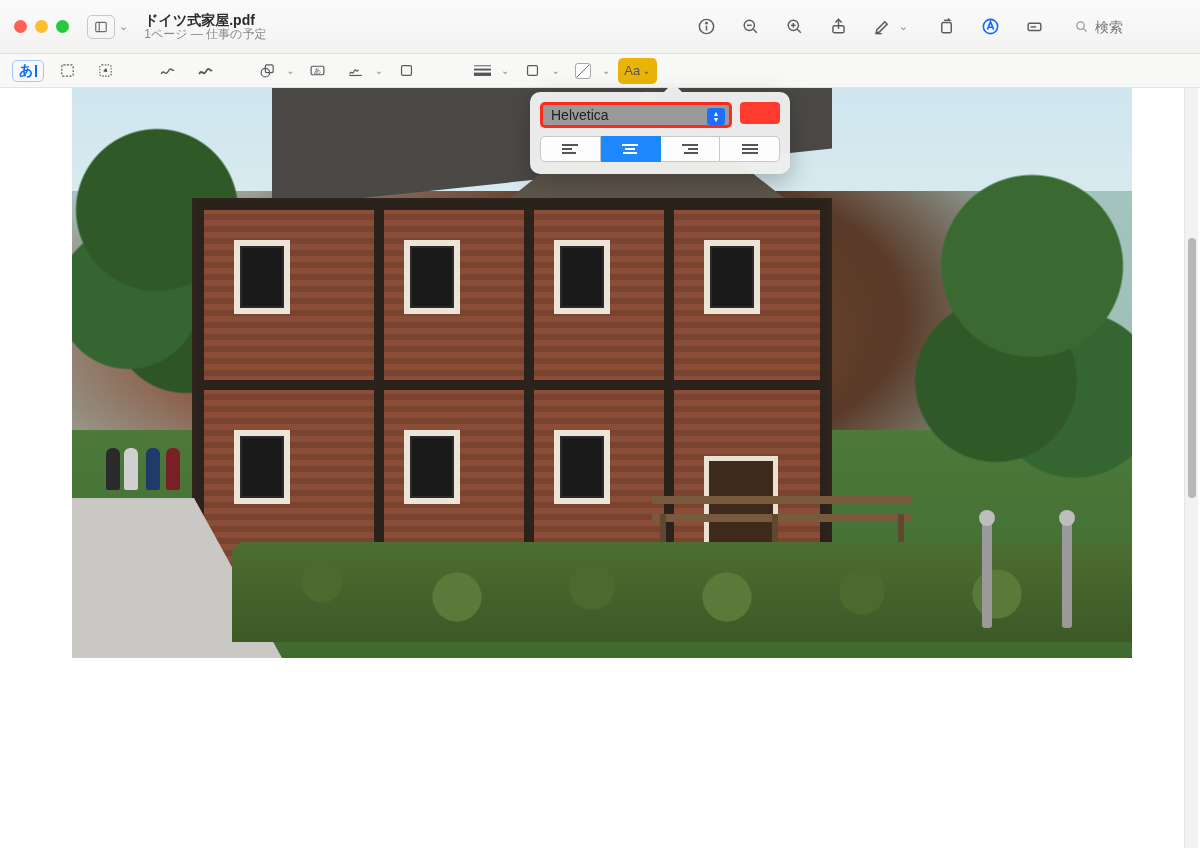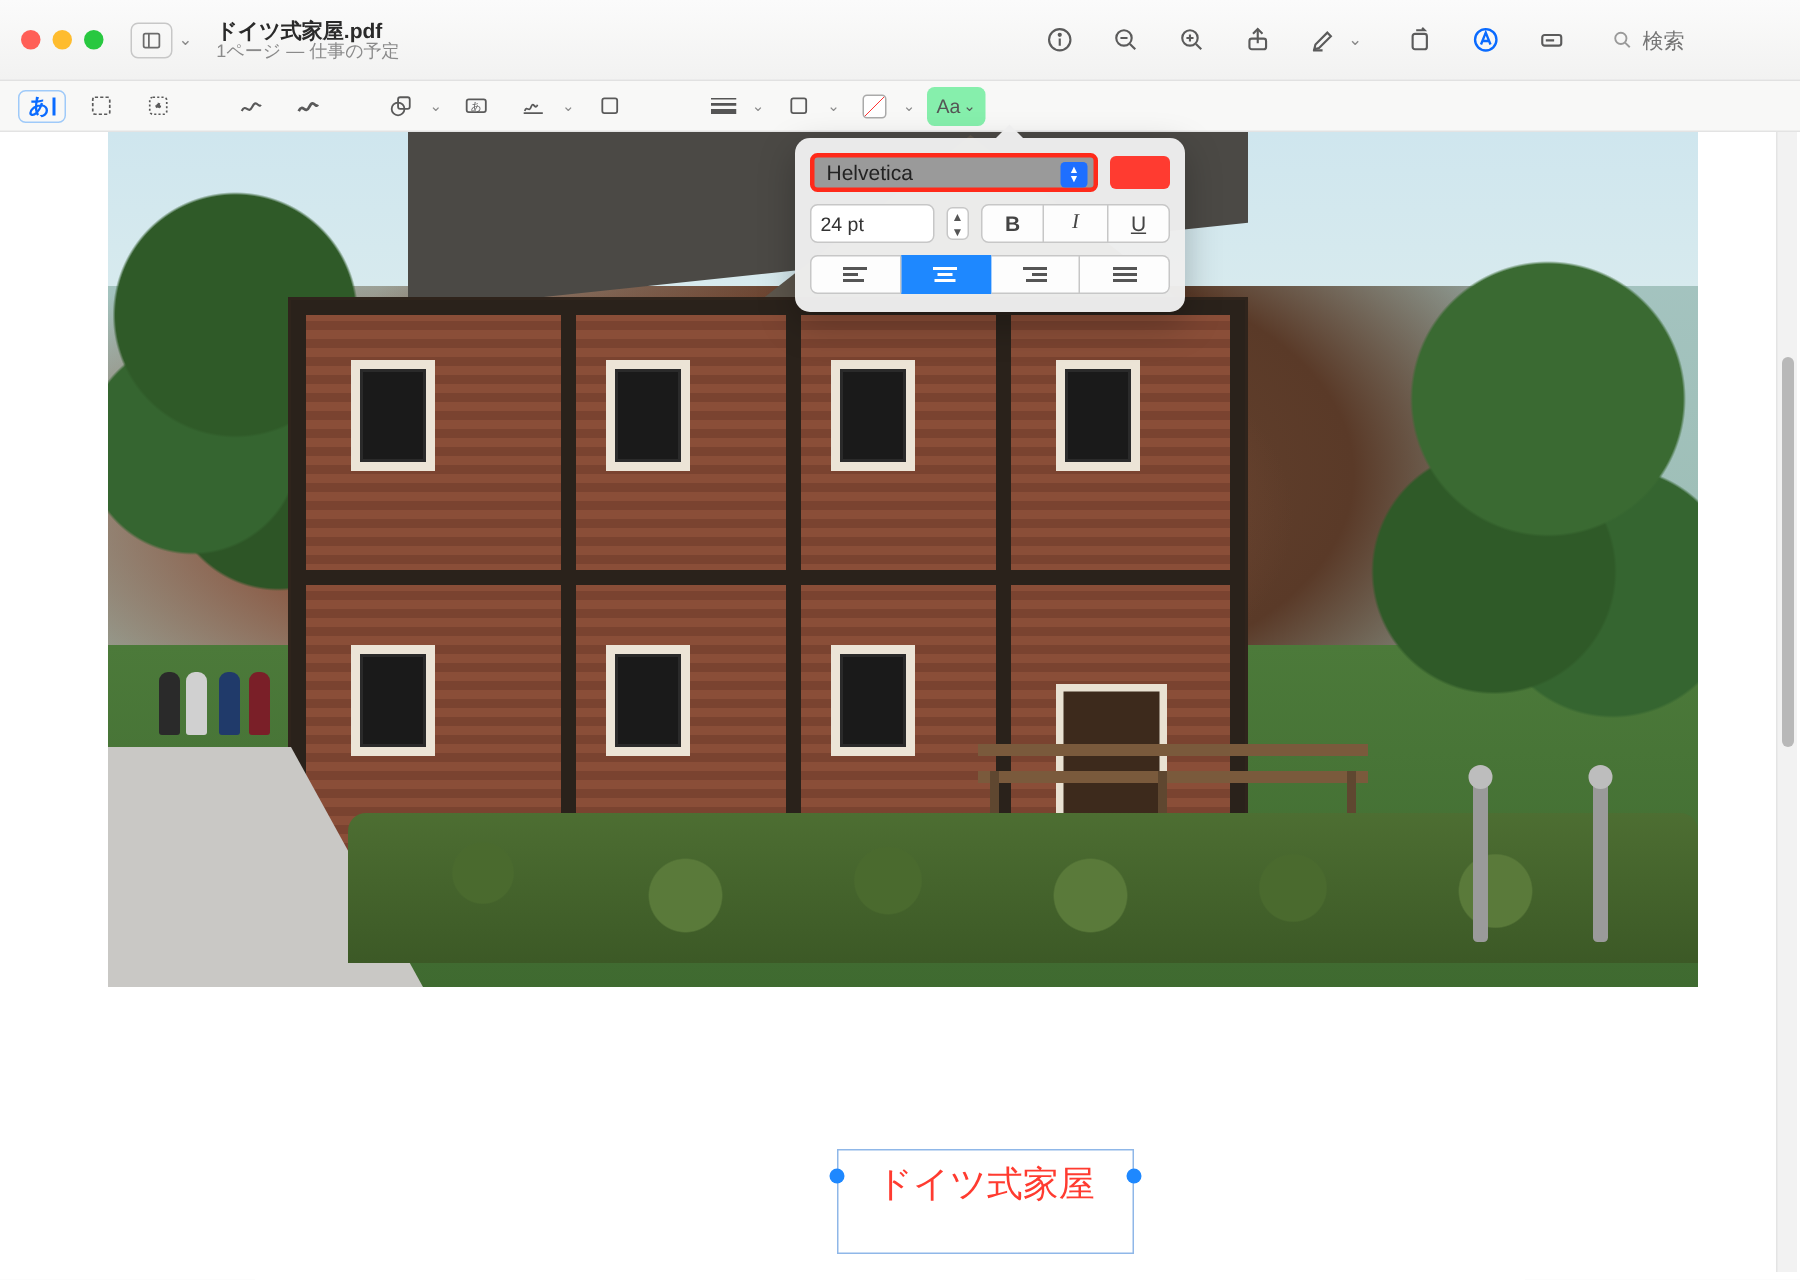--- a/index.html
+++ b/index.html
@@ -175,21 +175,21 @@
   background:rgba(238,238,238,0.98);
   border-radius:10px;
   box-shadow:0 8px 24px rgba(0,0,0,0.25);
   padding:10px 10px 12px;
 }
 .popover::before{
   content:"";position:absolute;top:-9px;left:134px;
   width:0;height:0;border-left:9px solid transparent;border-right:9px solid transparent;
   border-bottom:9px solid rgba(238,238,238,0.98);
 }
-.pop-row{display:flex;align-items:center;gap:8px;margin-bottom:8px;}
+.pop-row{display:flex;gap:8px;margin-bottom:8px;}
 .font-sel{
   flex:1;height:26px;background:#9a9a9a;color:#222;
   border:3px solid #ff2a1a;border-radius:5px;
   display:flex;align-items:center;padding:0 8px;font-size:14px;
   position:relative;
 }
 .font-sel .dd{
   position:absolute;right:4px;top:3px;width:18px;height:17px;
   background:#1e6fff;border-radius:3px;
   display:flex;flex-direction:column;align-items:center;justify-content:center;
@@ -383,21 +383,21 @@
   <div class="mb-ico">
     <svg viewBox="0 0 24 24" fill="none" stroke="currentColor" stroke-width="1.7">
         <rect x="5" y="5" width="14" height="14" rx="2"></rect>
       </svg>
   </div>
     <span class="mb-chev">⌄</span>
   <div class="mb-ico">
     <div class="color-swatch"></div>
   </div>
     <span class="mb-chev">⌄</span>
-  <div class="mb-ico" style="background:#86efac;font-size:13px;color:#555;padding:0 6px;border-radius:5px;width:auto">
+  <div class="mb-ico" style="background:#eab308;font-size:13px;color:#555;padding:0 6px;border-radius:5px;width:auto">
     <span>Aa</span>
     <span style="font-size:10px;margin-left:2px">⌄</span>
   </div>
 </div>
 
 <div class="content">
   <div class="page">
     <div class="photo">
       <div class="tree t1"></div>
       <div class="roof"></div>
@@ -439,57 +439,38 @@
       <div class="fence">
         <div class="post" style="left:10px">
             <div class="ball"></div>
           </div>
         <div class="post" style="left:90px">
             <div class="ball"></div>
           </div>
       </div>
     </div>
 
-    <div class="text-ann">
-      <span>ドイツ式家屋</span>
-      <div class="handle hl"></div>
-      <div class="handle hr"></div>
-    </div>
   </div>
 </div>
 
 <div class="vscroll">
   <div class="thumb"></div>
 </div>
 
 <div class="popover">
   <div class="pop-row">
     <div class="font-sel">
       <span>Helvetica</span>
       <div class="dd">
           <span>▲</span>
           <span>▼</span>
         </div>
     </div>
     <div class="color-btn"></div>
   </div>
-  <div class="pop-row">
-    <div class="size-box">
-      <span>24 pt</span>
-    </div>
-    <div class="stepper">
-        <span>▲</span>
-        <span>▼</span>
-      </div>
-    <div class="biu">
-      <button>B</button>
-      <button>I</button>
-      <button>U</button>
-    </div>
-  </div>
   <div class="align-row">
     <button>
       <div class="align-ico">
           <span style="width:16px"></span>
           <span style="width:10px;align-self:flex-start"></span>
           <span style="width:14px;align-self:flex-start"></span>
         </div>
     </button>
     <button class="on">
       <div class="align-ico">

